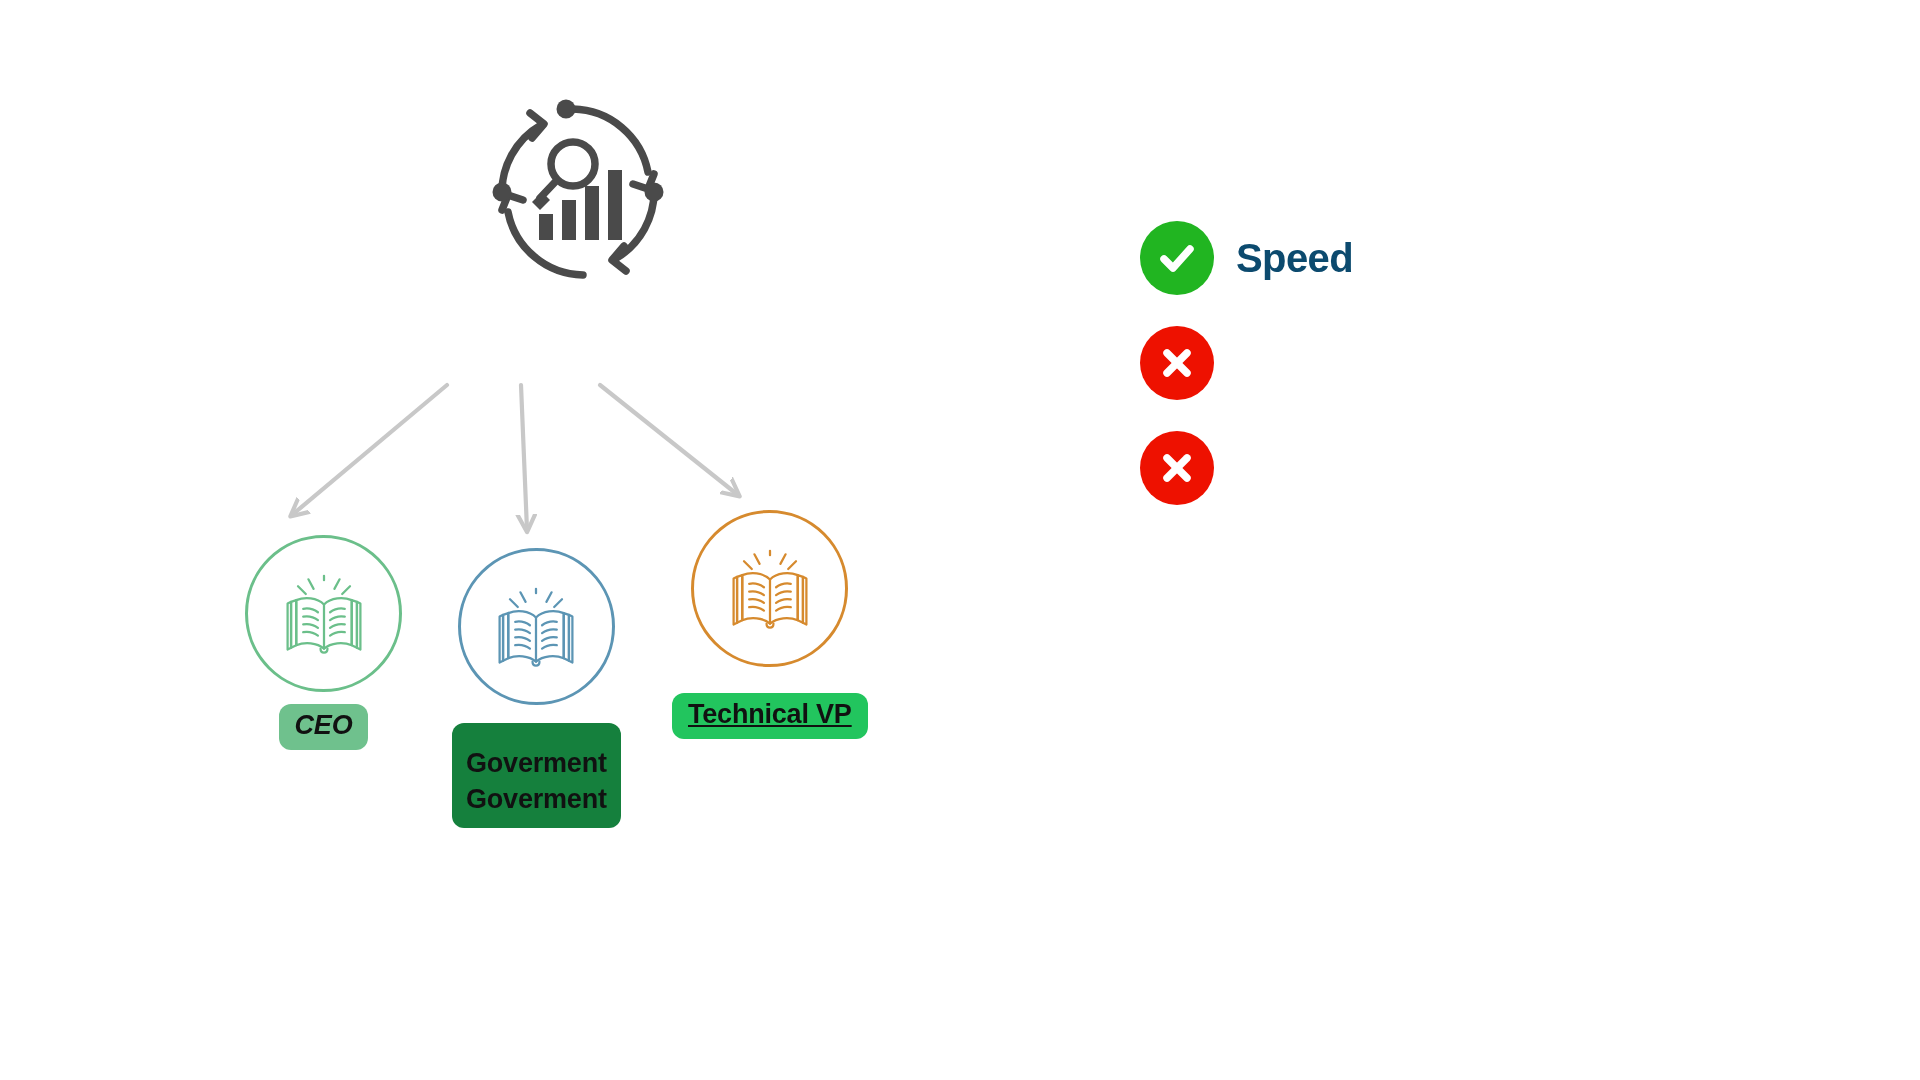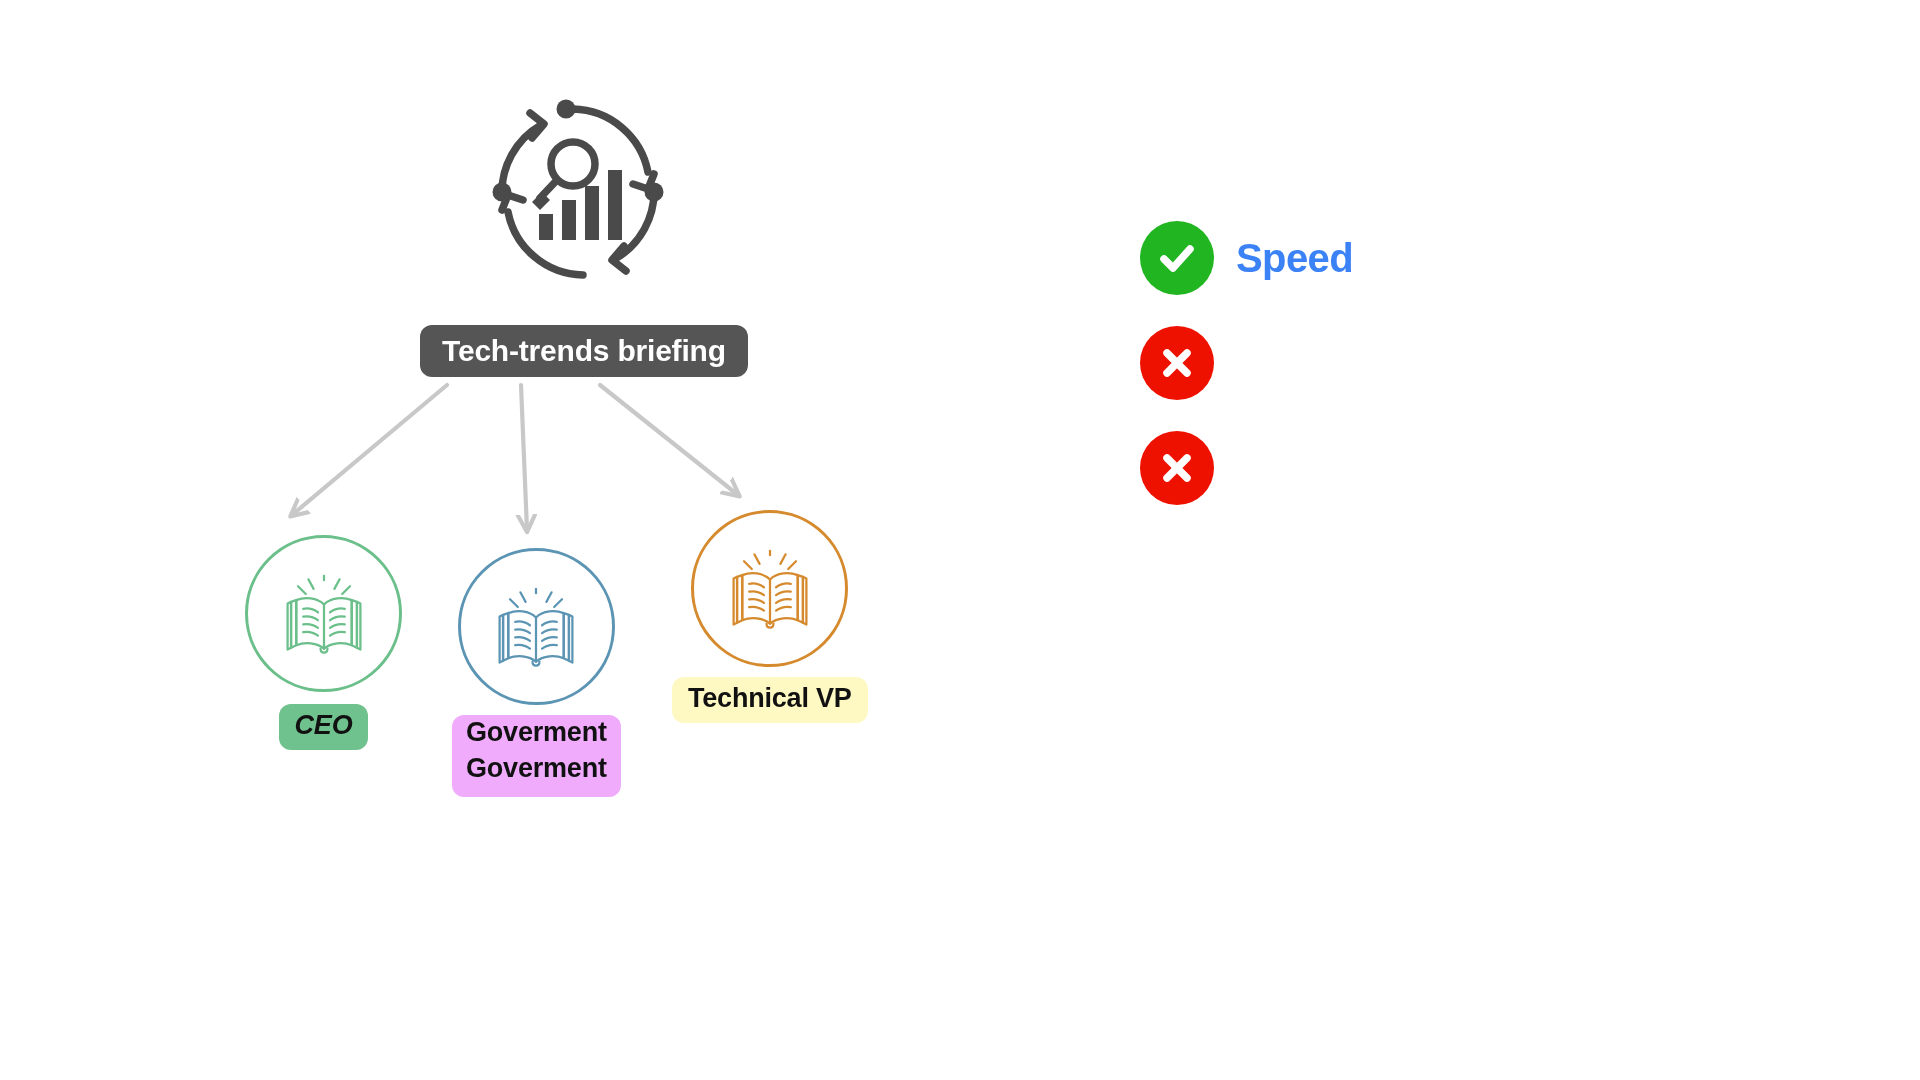--- a/index.html
+++ b/index.html
@@ -102,33 +102,34 @@
     background: #6FC18D;
     padding: 4px 16px 6px;
     min-width: 86px;
     margin-top: 12px;
     font-style: italic;
   }
 
   #node-government { left: 452px; top: 548px; }
   #node-government .node-circle { width: 157px; height: 157px; border: 3px solid #5C95B4; }
   #node-government .node-label {
-    background: #f0abfc;
-    padding: 0 14px 10px;
+    background: #15803d;
+    padding: 23px 14px 10px;
     min-width: 136px;
-    margin-top: 10px;
+    margin-top: 18px;
   }
 
   #node-vp { left: 672px; top: 510px; }
   #node-vp .node-circle { width: 157px; height: 157px; border: 3px solid #D68A2E; }
   #node-vp .node-label {
-    background: #fef9c3;
+    background: #22c55e;
     padding: 4px 16px 6px;
     min-width: 150px;
-    margin-top: 10px;
+    margin-top: 26px;
+    text-decoration: underline;
   }
 
   
   .checklist {
     position: absolute;
     left: 1140px;
     top: 222px;
     display: flex;
     flex-direction: column;
     gap: 33px;
@@ -148,21 +149,21 @@
     align-items: center;
     justify-content: center;
   }
   .status-icon svg { display: block; }
   .status-icon.ok  { background: #21B521; }
   .status-icon.bad { background: #EE1100; }
 
   .check-text {
     font-size: 40px;
     font-weight: 700;
-    color: #3b82f6;
+    color: #0c4a6e;
     letter-spacing: -0.6px;
     white-space: nowrap;
     line-height: 1;
   }
 </style>
 </head>
 <body>
 
 <div class="stage">
 
@@ -202,21 +203,20 @@
 
         <g fill="#4A4A4A">
           <rect x="61" y="122" width="14" height="26"></rect>
           <rect x="84" y="108" width="14" height="40"></rect>
           <rect x="107" y="94" width="14" height="54"></rect>
           <rect x="130" y="78" width="14" height="70"></rect>
         </g>
       </svg>
     </div>
 
-    <div class="root-badge">Tech-trends briefing</div>
 
     <svg class="connectors" viewBox="0 0 1060 1080" xmlns="http://www.w3.org/2000/svg">
       <defs>
         <marker id="arrowhead" viewBox="0 0 10 10" refX="7" refY="5" markerWidth="5.2" markerHeight="5.2" orient="auto-start-reverse">
           <path d="M 0 1 L 8 5 L 0 9" fill="none" stroke="#C8C8C8" stroke-width="1.9" stroke-linecap="round" stroke-linejoin="round"></path>
         </marker>
       </defs>
       <g fill="none" stroke="#C8C8C8" stroke-width="4.2" stroke-linecap="round" marker-end="url(#arrowhead)">
         <path d="M447 385 L292 515"></path>
         <path d="M521 385 Q524 460 527 530"></path>

